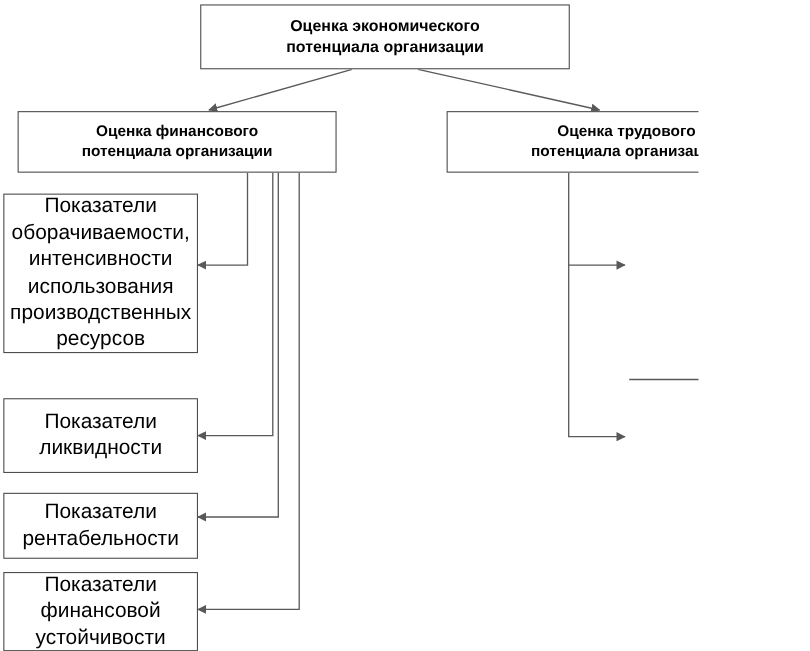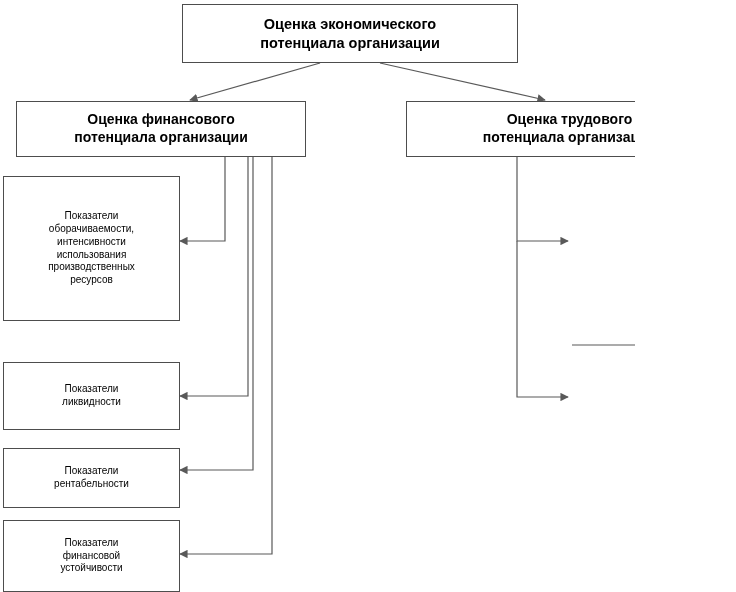--- a/index.html
+++ b/index.html
@@ -36,21 +36,21 @@
   .bold .txt {
     font-weight: bold;
   }
   .root {
     font-size: 14.5px;
   }
   .level2 {
     font-size: 14px;
   }
   .leaf {
-    font-size: 10px;
+    font-size: 19px;
   }
   svg.links {
     position: absolute;
     left: 0;
     top: 0;
     width: 736px;
     height: 592px;
     pointer-events: none;
   }
 </style>

